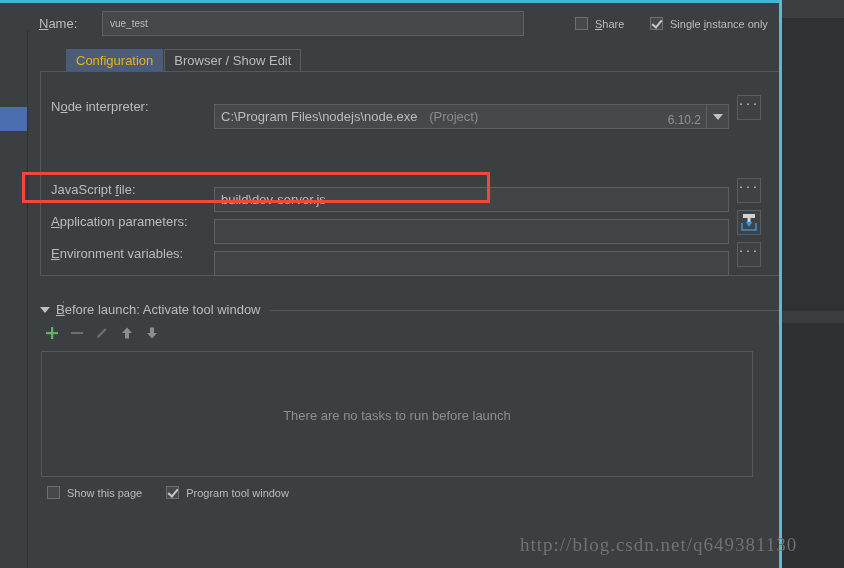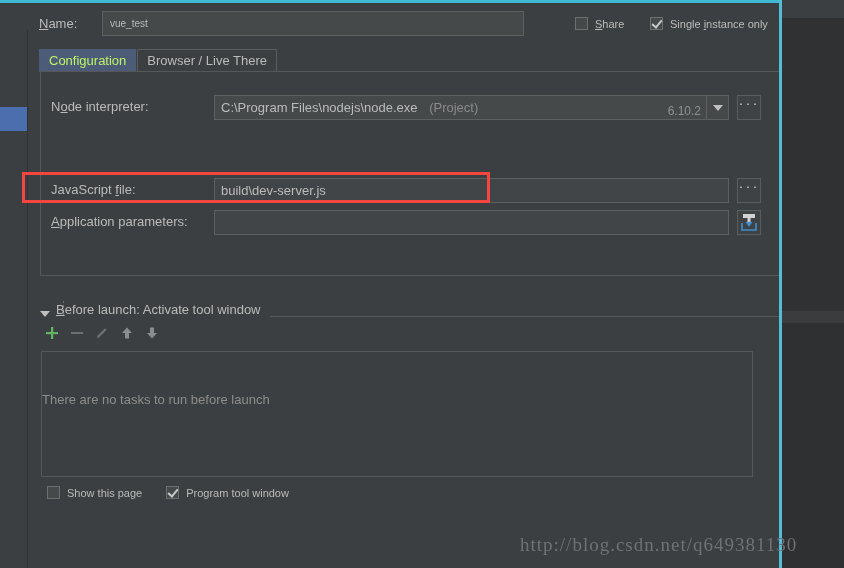--- a/index.html
+++ b/index.html
@@ -143,21 +143,22 @@
     line-height: 22px;
     margin-right: 1px;
     white-space: nowrap;
   }
   .tab.active {
     background: #4b5costsomething;
   }
   .tab.active {
     background: #4c5c78;
     border-color: #4c5c78;
-    color: #bef264;
+    color: #eab308;
+    margin-left: 27px;
   }
 
   
   .group-panel {
     position: absolute; left: 12px; top: 68px;
     width: 740px; height: 205px;
     border: 1px solid #555859;
     background: #3c3f41;
   }
 
@@ -177,20 +178,21 @@
     position: absolute;
     height: 25px;
     background: #45494a;
     border: 1px solid #5e6060;
     color: #bbbbbb;
     font-size: 13px;
     line-height: 23px;
     padding: 0 6px;
     overflow: hidden;
     white-space: nowrap;
+    margin-top: 9px;
   }
   .finput.plain { background: #424547; }
 
   .dim { color: #8b8b8b; }
 
   .ver-label {
     position: absolute; right: 27px; top: 4px;
     font-size: 12px; color: #909090;
   }
   .combo-arrow {
@@ -268,21 +270,21 @@
     left: 22px; top: 172px;
     width: 468px; height: 31px;
     border: 3px solid #f4453f;
     pointer-events: none;
     z-index: 20;
   }
 
   
   .bl-header {
     position: absolute; left: 40px; top: 299px;
-    display: flex; align-items: flex-end;
+    display: flex; align-items: center;
     width: 712px;
   }
   .bl-grip {
     position: absolute; left: 34px; top: 297px;
     width: 4px; height: 16px;
     background-image: radial-gradient(#8a8a8a 40%, transparent 42%);
     background-size: 3px 4px;
     opacity: .6;
   }
   .bl-triangle {
@@ -317,21 +319,22 @@
 
   .tasks-box {
     position: absolute;
     left: 41px; top: 348px;
     width: 712px; height: 126px;
     border: 1px solid #555859;
     background: #3c3f41;
   }
   .tasks-empty {
     position: absolute;
-    left: 0; right: 0; top: 40px;
+    left: 0; right: 0; top: 56px;
+    text-align: center;
     font-size: 13px;
     color: #8d8d8d;
   }
 
   
   .bottom-cbs {
     position: absolute; left: 47px; top: 483px;
     display: flex; align-items: center;
   }
   .bottom-cbs .gap { width: 24px; }
@@ -377,21 +380,21 @@
       <span class="cb-label"><u>S</u>hare</span>
     </div>
 
     <div class="cb-wrap single-cb">
       <span class="cbox checked"></span>
       <span class="cb-label">Single <u>i</u>nstance only</span>
     </div>
 
     <div class="tabs">
       <div class="tab active">Configuration</div>
-      <div class="tab">Browser / Live There</div>
+      <div class="tab">Browser / Show Edit</div>
     </div>
 
     <div class="group-panel">
 
       <div class="frow" style="top:23px">
         <div class="flabel">N<u>o</u>de interpreter:</div>
         <div class="finput" style="left:173px; width:515px;">
           <span>C:\Program Files\nodejs\node.exe</span>
           <span class="dim" style="margin-left:8px">(Project)</span>
           <span class="ver-label">6.10.2</span>
@@ -414,20 +417,25 @@
           </svg>
         </div>
       </div>
 
       <div class="frow" style="top:106px">
         <div class="flabel">JavaScript <u>f</u>ile:</div>
         <div class="finput plain" style="left:173px; width:515px;">build\dev-server.js</div>
         <div class="sq-btn dots" style="left:696px;"></div>
       </div>
 
+      <div class="frow" style="top:170px">
+        <div class="flabel"><u>E</u>nvironment variables:</div>
+        <div class="finput plain" style="left:173px; width:515px;"></div>
+        <div class="sq-btn dots" style="left:696px;"></div>
+      </div>
 
     </div>
 
     <div class="bl-grip"></div>
     <div class="bl-header" style="left:12px; top:299px; width:740px;">
       <span class="bl-triangle"></span>
       <span class="bl-title"><u>B</u>efore launch: Activate tool window</span>
       <span class="bl-line"></span>
     </div>
 

